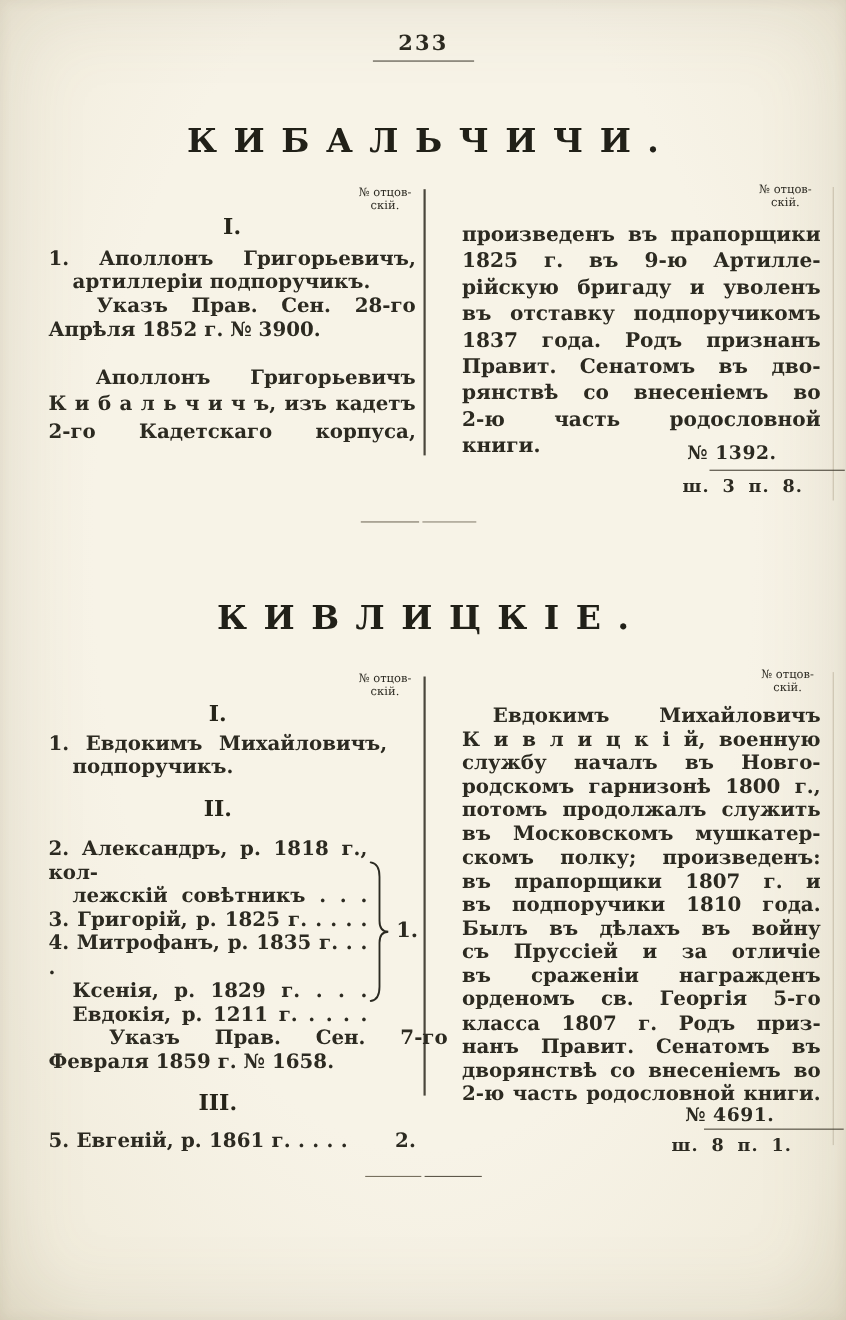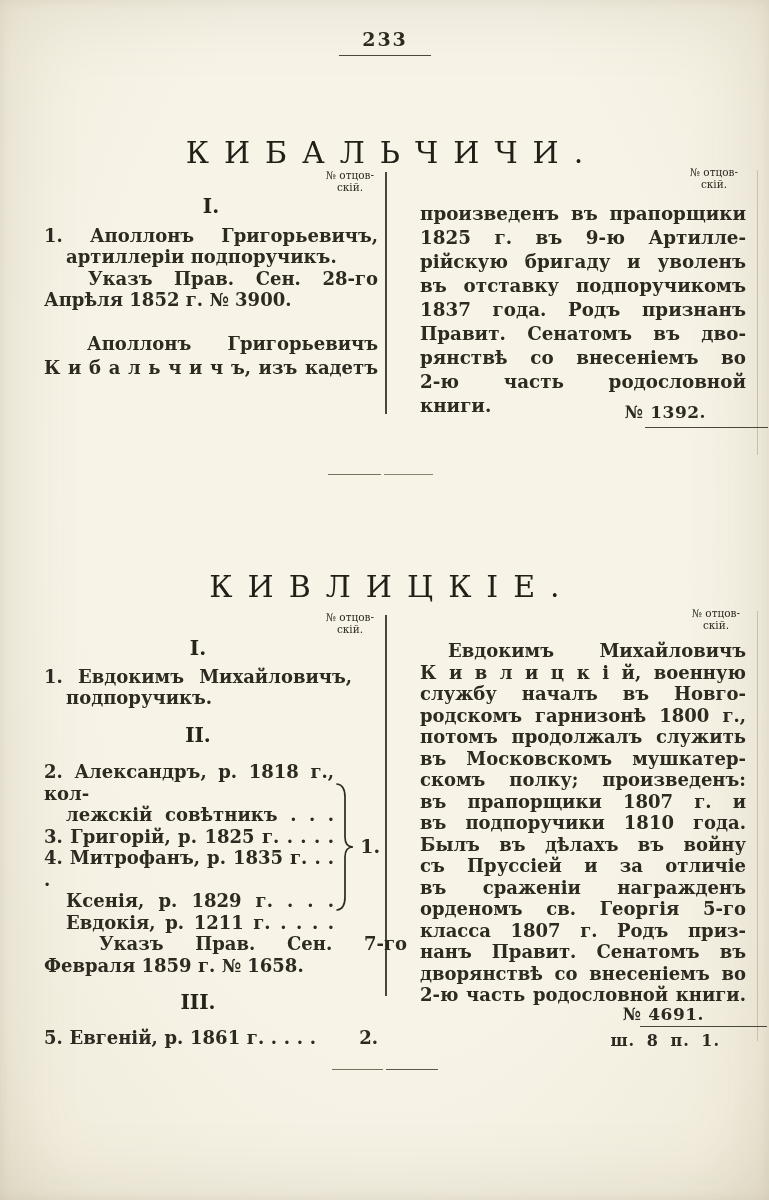--- a/index.html
+++ b/index.html
@@ -14,22 +14,22 @@
     overflow:hidden;
   }
   .abs{position:absolute;font-weight:bold;}
   .pagenum{
     left:339px;top:28px;width:92px;
     text-align:center;font-size:19px;letter-spacing:2px;
     padding-bottom:5px;border-bottom:1.5px solid #4d483c;
   }
   .heading{
     left:0;top:111px;width:769px;
-    text-align:center;font-size:30px;font-weight:normal;
-    letter-spacing:15px;text-indent:15px;color:#212018;margin-top:24px;
+    text-align:center;font-size:30px;font-weight:bold;
+    letter-spacing:15px;text-indent:15px;color:#212018;
   }
   .heading.h2{top:545px;}
   .colhead{
     width:58px;text-align:center;
     font-size:10.5px;font-weight:normal;line-height:12px;color:#2a2820;
   }
   .vrule{width:1.5px;background:#4a463c;}
   .vrule-faint{width:1px;background:#c9c0ac;}
   .hrule{height:1.2px;background:#4b463a;}
   .divseg{height:1px;background:#77705f;}
@@ -84,36 +84,38 @@
 
   <div class="abs col s1left">
     <div class="roman">I.</div>
     <div class="line jl">1. Аполлонъ Григорьевичъ,</div>
     <div class="line ind">артиллеріи подпоручикъ.</div>
     <div class="line jl pl44">Указъ Прав. Сен. 28-го</div>
     <div class="line">Апрѣля 1852 г. № 3900.</div>
     <div class="para">
       <div class="line jl pl43">Аполлонъ Григорьевичъ</div>
       <div class="line jl">К и б а л ь ч и ч ъ, изъ кадетъ</div>
+      <div class="line jl">2-го Кадетскаго корпуса,</div>
     </div>
   </div>
 
   <div class="abs col s1right">
     <div class="line jl">произведенъ въ прапорщики</div>
     <div class="line jl">1825 г. въ 9-ю Артилле-</div>
     <div class="line jl">рійскую бригаду и уволенъ</div>
     <div class="line jl">въ отставку подпоручикомъ</div>
     <div class="line jl">1837 года. Родъ признанъ</div>
     <div class="line jl">Правит. Сенатомъ въ дво-</div>
     <div class="line jl">рянствѣ со внесеніемъ во</div>
     <div class="line jl">2-ю часть родословной книги.</div>
   </div>
 
   <div class="abs case" style="left:420px;top:402px;width:326px;padding-right:40px;box-sizing:border-box">№ 1392.</div>
   <div class="abs hrule" style="left:645px;top:427px;width:123px"></div>
+  <div class="abs shelf" style="left:420px;top:432px;width:326px;padding-right:16px;box-sizing:border-box">ш. 3 п. 8.</div>
 
   <div class="abs divseg" style="left:328px;top:474px;width:53px"></div>
   <div class="abs divseg" style="left:384px;top:474px;width:49px;background:#8a8372"></div>
 
   <div class="abs heading h2">КИВЛИЦКІЕ.</div>
 
   <div class="abs colhead" style="left:321px;top:611px">
     <div>№ отцов-</div>
     <div>скій.</div>
   </div>

